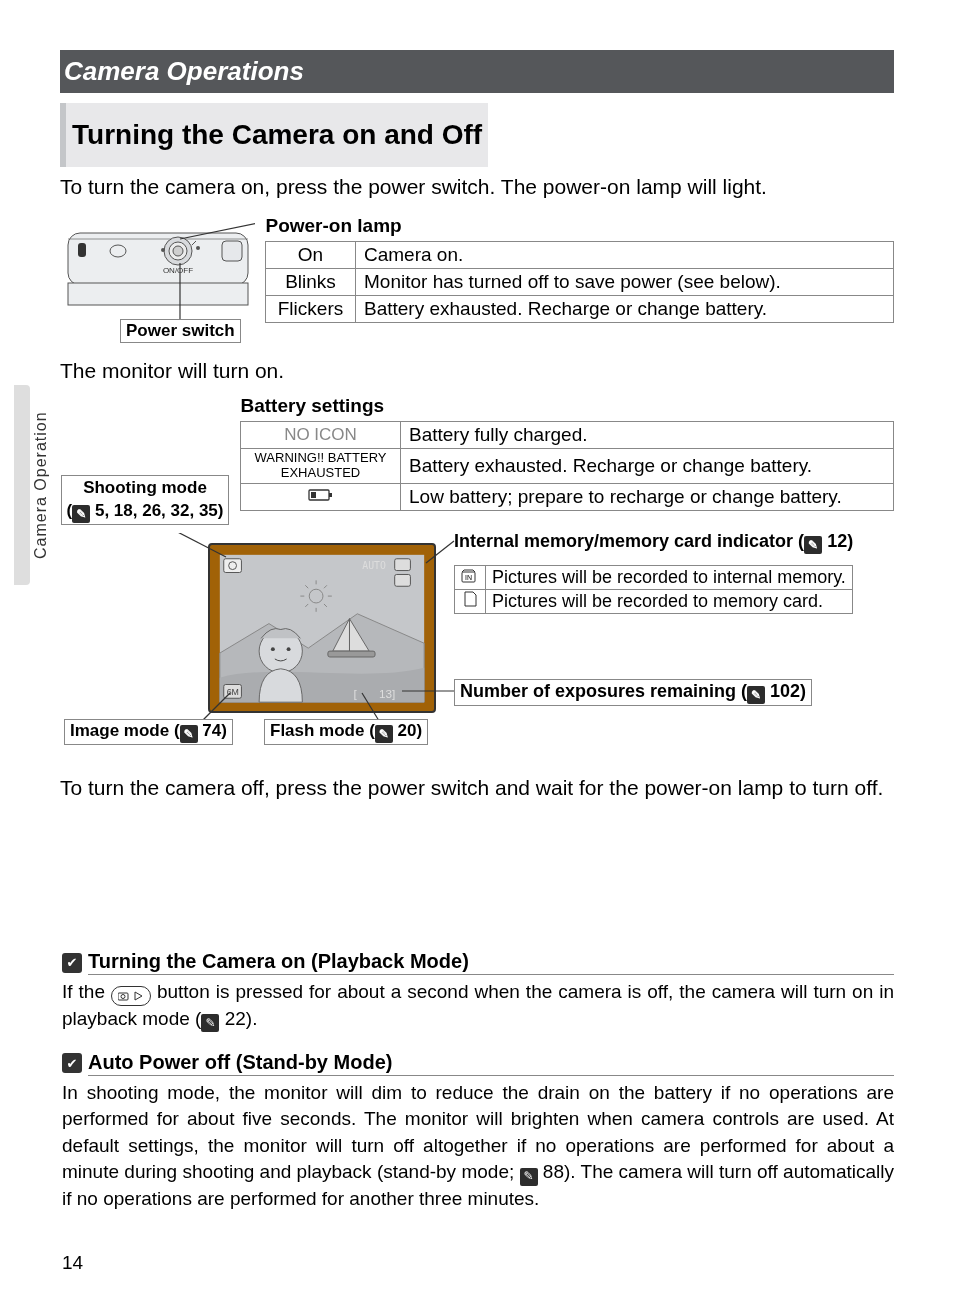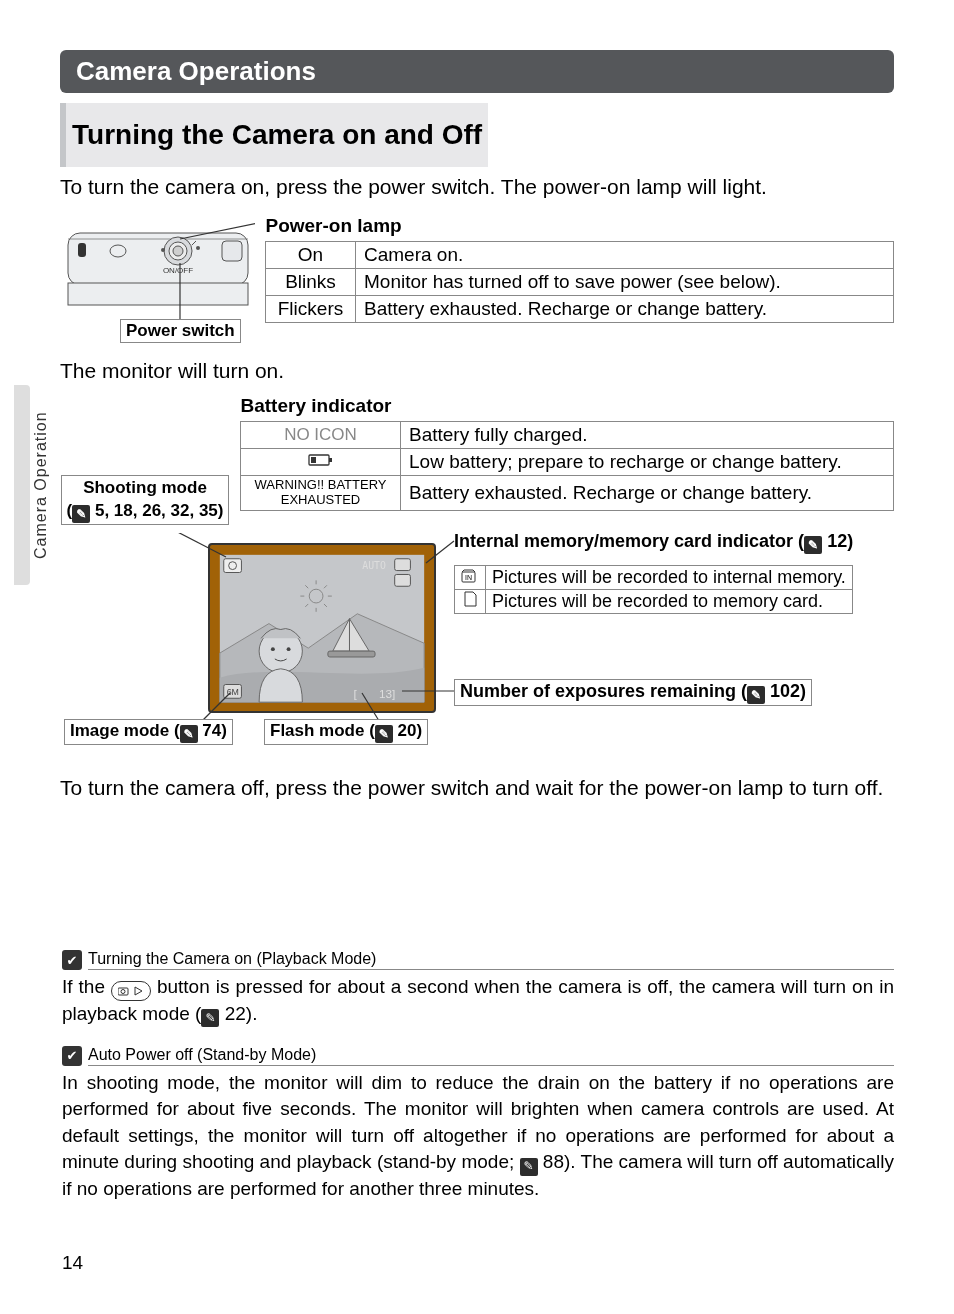--- a/index.html
+++ b/index.html
@@ -10,23 +10,24 @@
     height: 1314px;
     position: relative;
     padding: 50px 60px 40px 60px;
     color: #000;
   }
   .section-header {
     background: #55575a;
     color: #fff;
     font-weight: bold;
     font-size: 26px;
-    padding: 6px 16px;
-    border-radius: 6px;
+    padding: 6px 4px;
+    border-radius: 0;
     margin-bottom: 10px;
+    font-style: italic;
   }
   .subheader {
     background: #e8e8ea;
     display: inline-block;
     font-weight: bold;
     font-size: 28px;
     padding: 16px 6px;
     margin-bottom: 6px;
     border-left: 6px solid #c4c6c9;
   }
@@ -154,22 +155,22 @@
     height: 20px;
     background: #333;
     border-radius: 3px;
     color: #fff;
     font-size: 13px;
     display: inline-flex;
     align-items: center;
     justify-content: center;
   }
   .note-title {
-    font-weight: normal;
-    font-size: 16px;
+    font-weight: bold;
+    font-size: 20px;
     border-bottom: 1px solid #888;
     flex: 1;
     padding-bottom: 1px;
   }
   .note-body {
     font-size: 19px;
     margin-top: 4px;
     line-height: 1.4;
   }
   .side-tab {
@@ -303,39 +304,39 @@
   <div class="shooting-block">
     <div class="label-box" style="position:static; text-align:center; line-height:1.3;">
       <span>Shooting mode</span><br>
       (<span class="ref-icon">✎</span> <span>5, 18, 26, 32, 35)</span>
     </div>
   </div>
   <div style="flex:1">
     <table class="info battery">
       <tbody>
           <tr>
-            <th colspan="2">Battery indicator</th>
+            <th colspan="2">Battery settings</th>
           </tr>
       <tr>
         <td class="c1" style="color:#888;">NO ICON</td>
         <td>Battery fully charged.</td>
+      </tr>
+      <tr>
+        <td class="c1" style="font-size:13px; line-height:1.15;">WARNING!! BATTERY EXHAUSTED</td>
+        <td>Battery exhausted.  Recharge or change battery.</td>
       </tr>
       <tr>
         <td class="c1">
           <svg width="26" height="14" viewBox="0 0 26 14">
             <rect x="1" y="2" width="20" height="10" rx="1" fill="none" stroke="#333" stroke-width="1.3"></rect>
             <rect x="21" y="5" width="3" height="4" fill="#333"></rect>
             <rect x="3" y="4" width="5" height="6" fill="#333"></rect>
           </svg>
         </td>
         <td>Low battery; prepare to recharge or change battery.</td>
-      </tr>
-      <tr>
-        <td class="c1" style="font-size:13px; line-height:1.15;">WARNING!! BATTERY EXHAUSTED</td>
-        <td>Battery exhausted.  Recharge or change battery.</td>
       </tr>
     </tbody>
       </table>
   </div>
 </div>
 
 <div class="diagram">
 
   <div class="screen">
     <svg viewBox="0 0 228 170" style="position:absolute;inset:0">

